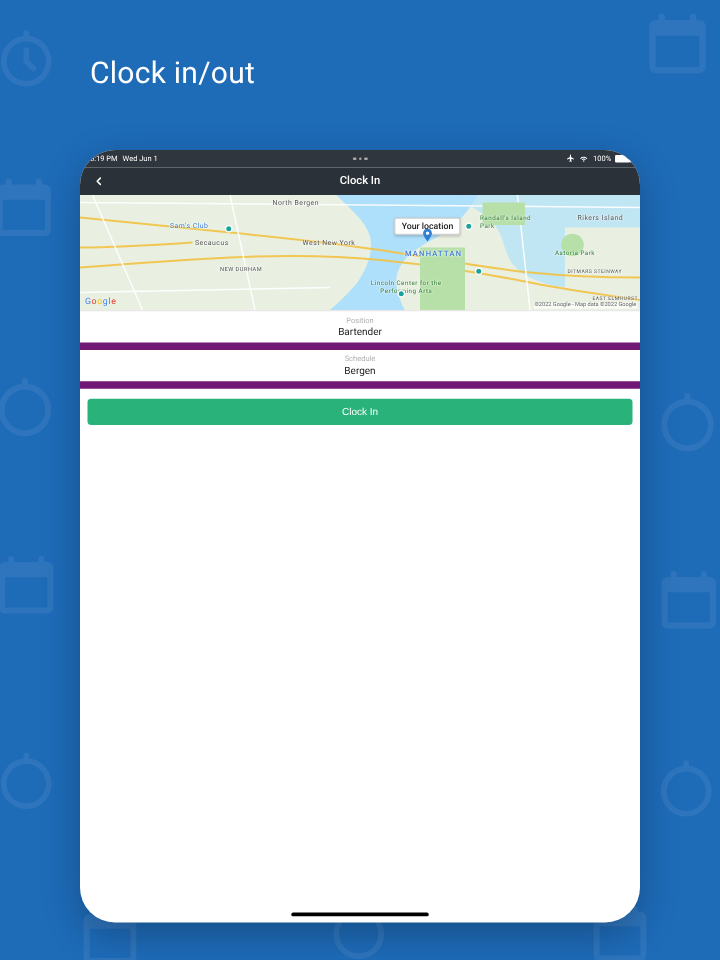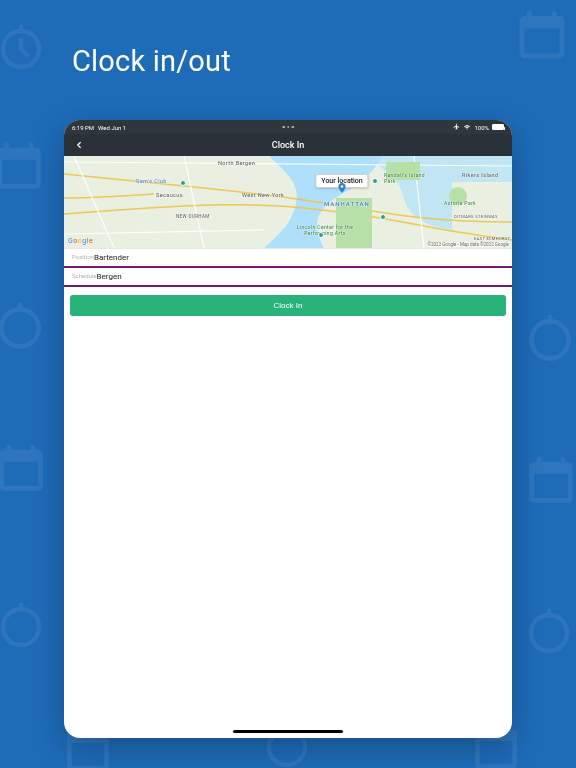--- a/index.html
+++ b/index.html
@@ -20,32 +20,32 @@
   }
   .bg-icon {
     position: absolute;
     color: #ffffff;
   }
   .page-title {
     position: absolute;
     top: 44px;
     left: 72px;
     color: #ffffff;
-    font-size: 29px;
+    font-size: 24px;
     font-weight: 400;
     letter-spacing: 0.2px;
   }
   .device-frame {
     position: absolute;
     top: 120px;
     left: 64px;
     width: 448px;
     height: 618px;
     background: #ffffff;
-    border-radius: 16px;
+    border-radius: 28px;
     box-shadow: 0 10px 30px rgba(0,0,0,0.25);
     overflow: hidden;
     display: flex;
     flex-direction: column;
   }
   
   .status-bar {
     height: 14px;
     background: #30363d;
     color: #ffffff;
@@ -154,26 +154,27 @@
     text-shadow: 0 0 2px #fff, 0 0 2px #fff;
   }
   .map-label.blue { color:#3a7bd5; font-size:6px; font-weight:500; letter-spacing:1px;}
   .map-label.green { color:#2e7d32; font-size:5px; }
   .poi-dot { position:absolute; width:6px; height:6px; border-radius:50%; background:#1aa39a; border:1.5px solid #fff;}
 
   
   .form-area { background:#f5f5f5; }
   .form-row {
     background: #ffffff;
-    border-bottom: 2px solid #701a75;
+    border-bottom: 6px solid #701a75;
     padding: 4px 8px 4px 8px;
     display: flex;
-    flex-direction: row;
+    flex-direction: column;
     position: relative;
     cursor: pointer;
+    align-items: center;
   }
   .form-row:first-child { border-top: 1px solid #e8e8e8; }
   .field-label {
     font-size: 6px;
     color: #b0b0b0;
     font-weight: 400;
     margin-bottom: 1px;
   }
   .field-value {
     font-size: 8px;

